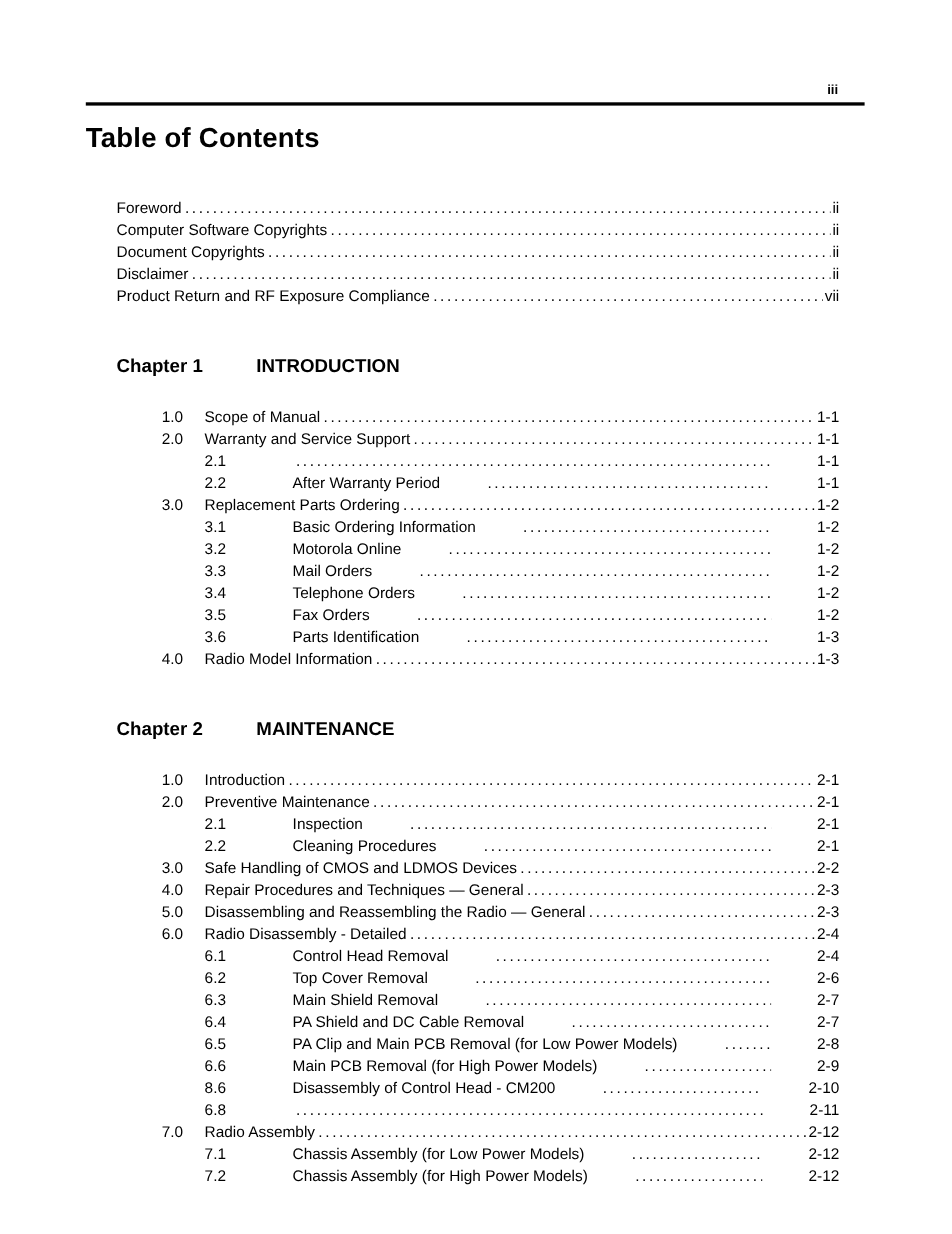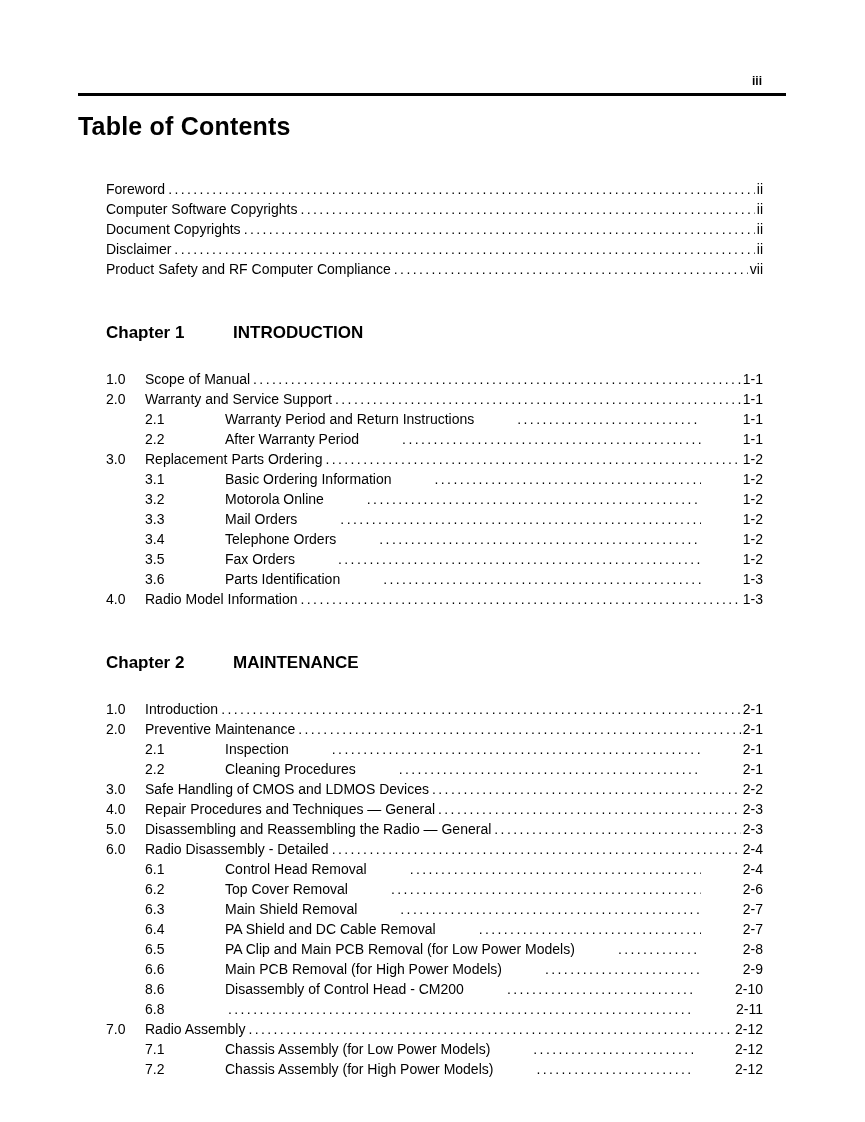--- a/index.html
+++ b/index.html
@@ -62,21 +62,21 @@
     letter-spacing: 2.4px;
   }
   .pg { flex: 0 0 auto; }
   .chapter-heading {
     display: flex;
     font-size: 17px;
     font-weight: bold;
     margin: 44px 0 0 0;
   }
   .chapter-heading .ch-label { flex: 0 0 127px; }
-  .chapter-section .toc-list { margin-top: 26px; }
+  .chapter-section .toc-list { margin-top: 26px; margin-left: 41px; }
   .front-list { margin-top: 0; }
 </style>
 </head>
 <body>
 
 <div class="page">
   <div class="page-header">
     <div class="folio">iii</div>
     <div class="header-rule"></div>
   </div>
@@ -99,21 +99,21 @@
           <span class="title">Document Copyrights</span>
           <span class="leader"></span>
           <span class="pg">ii</span>
         </div>
         <div class="row">
           <span class="title">Disclaimer</span>
           <span class="leader"></span>
           <span class="pg">ii</span>
         </div>
         <div class="row">
-          <span class="title">Product Safety and RF Computer Compliance</span>
+          <span class="title">Product Return and RF Exposure Compliance</span>
           <span class="leader"></span>
           <span class="pg">vii</span>
         </div>
       </div>
     <div id="chapters">
         <section class="chapter-section">
           <h2 class="chapter-heading">
             <span class="ch-label">Chapter 1</span>
             <span class="ch-title">INTRODUCTION</span>
           </h2>
@@ -125,21 +125,20 @@
               <span class="pg">1-1</span>
             </div>
             <div class="row">
               <span class="num">2.0</span>
               <span class="title">Warranty and Service Support</span>
               <span class="leader"></span>
               <span class="pg">1-1</span>
             </div>
             <div class="row sub">
               <span class="num">2.1</span>
-              <span class="title">Warranty Period and Return Instructions</span>
               <span class="leader"></span>
               <span class="pg">1-1</span>
             </div>
             <div class="row sub">
               <span class="num">2.2</span>
               <span class="title">After Warranty Period</span>
               <span class="leader"></span>
               <span class="pg">1-1</span>
             </div>
             <div class="row">

